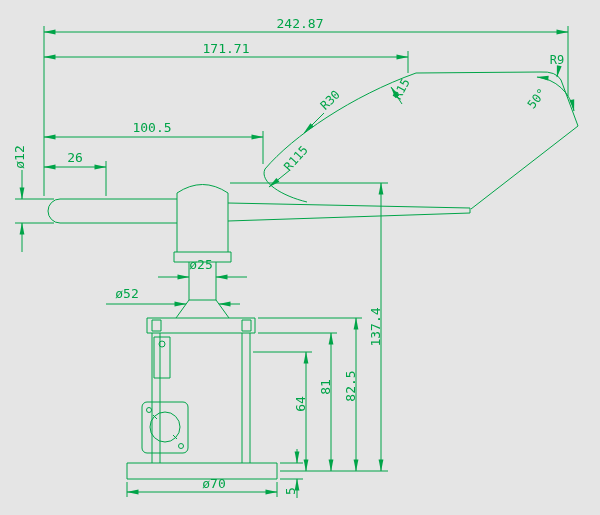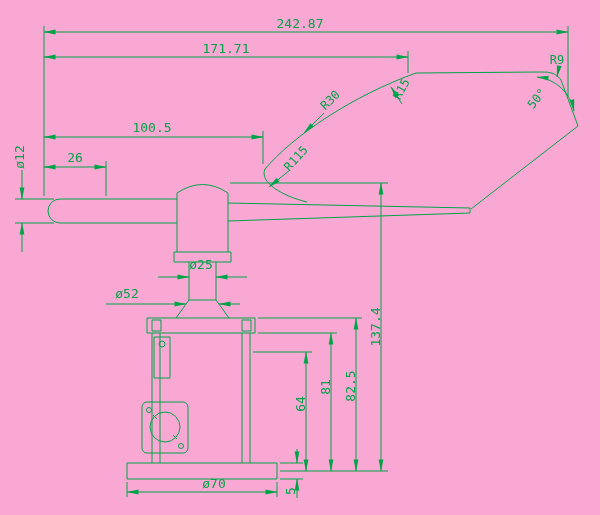--- a/index.html
+++ b/index.html
@@ -1,17 +1,17 @@
 <!DOCTYPE html>
 <html style="--g: #00a448;"><head>
 <meta charset="utf-8">
 <style>
   :root { --g: #00a448; }
   html,body { margin:0; padding:0; background:#ffffff; }
-  .canvas { width:600px; height:515px; background:#f9a8d4; position:relative; overflow:hidden; }
+  .canvas { width:600px; height:515px; background:#e5e5e5; position:relative; overflow:hidden; }
   svg path, svg rect, svg circle, svg line {
     stroke: var(--g);
     fill: none;
     stroke-width: 1;
     vector-effect: non-scaling-stroke;
   }
   svg text {
     fill: var(--g);
     stroke: none;
     font-family: "DejaVu Sans Mono", "Liberation Mono", monospace;

